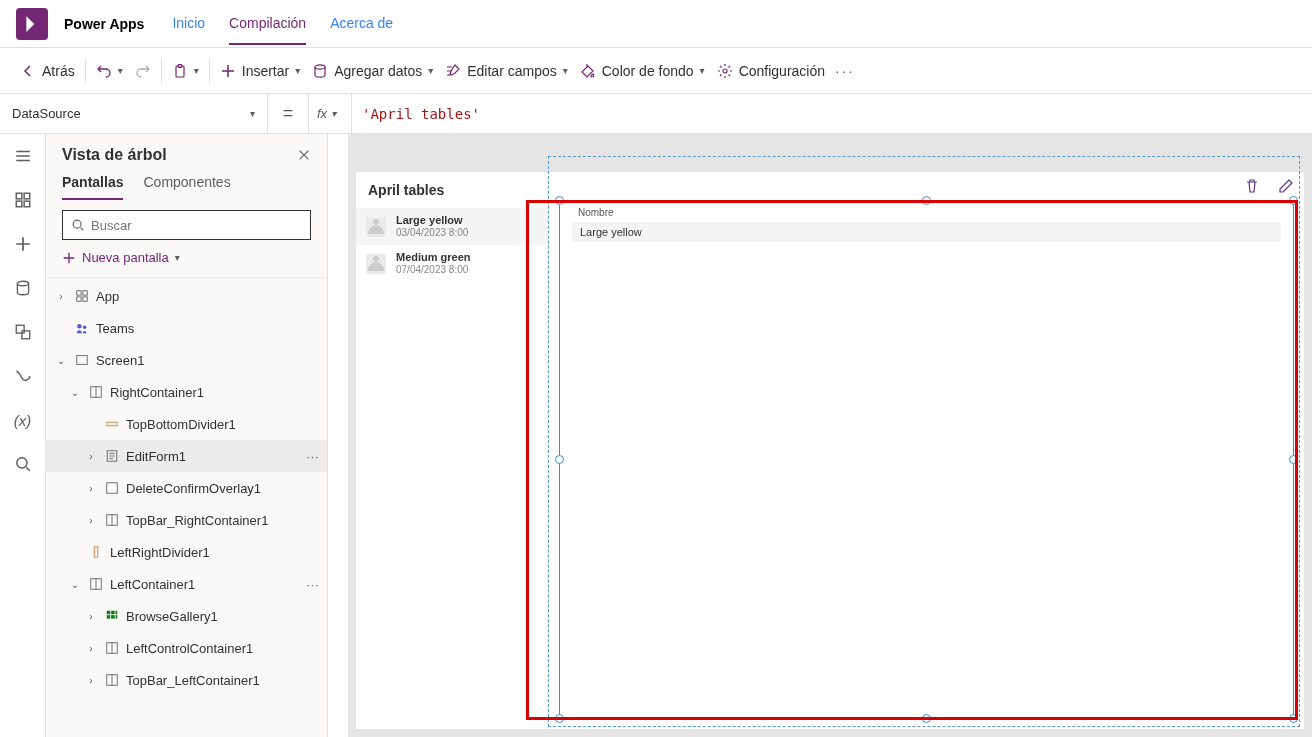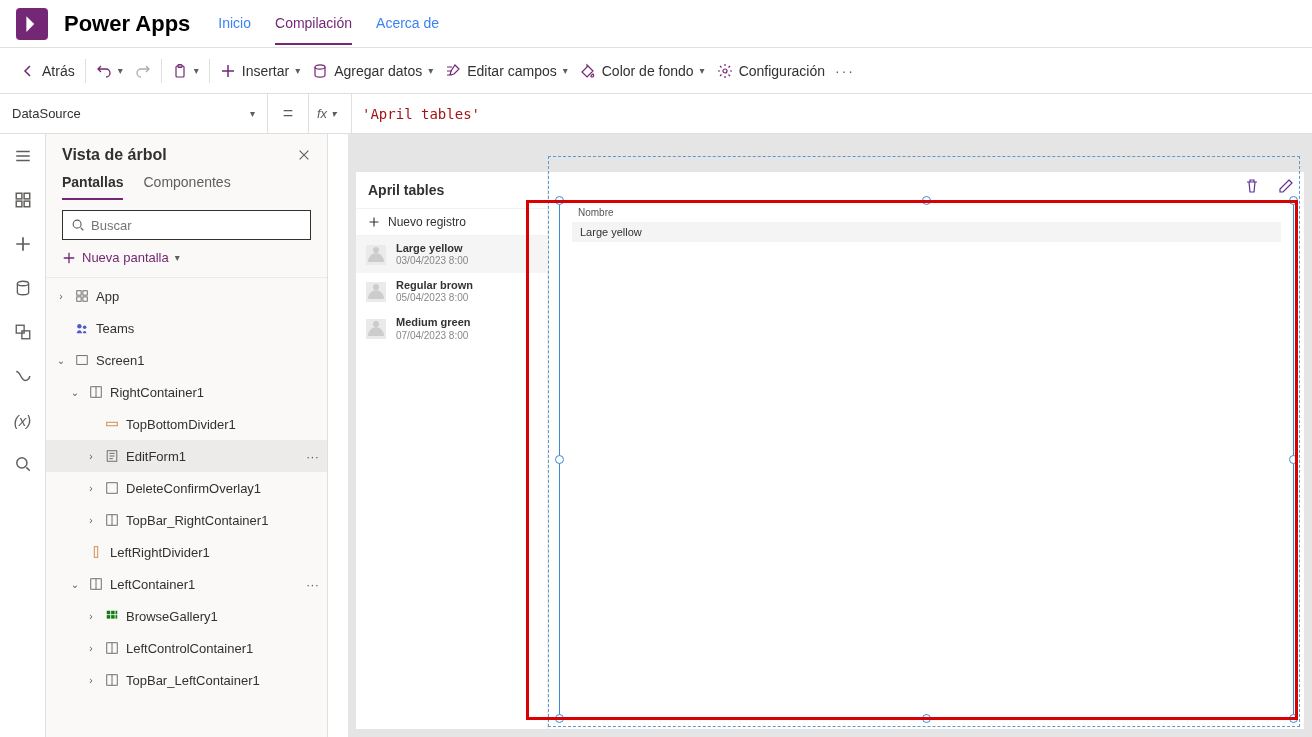--- a/index.html
+++ b/index.html
@@ -2,21 +2,21 @@
 <html><head>
 <meta charset="utf-8">
 <style>
 * { box-sizing: border-box; margin: 0; padding: 0; font-family: "Segoe UI", -apple-system, sans-serif; }
 body { width: 1312px; height: 737px; background: #fff; overflow: hidden; font-size: 13px; color: #323130; }
 
 
 .header { height: 48px; display: flex; align-items: center; border-bottom: 1px solid #e1dfdd; padding: 0 16px; gap: 16px; }
 .app-logo { width: 32px; height: 32px; background: #742774; border-radius: 4px; display: flex; align-items: center; justify-content: center; }
 .app-logo svg { fill: #fff; }
-.app-name { font-size: 22px; font-weight: 700; color: #000; }
+.app-name { font-size: 14px; font-weight: 700; color: #000; }
 .top-nav { display: flex; gap: 24px; margin-left: 12px; }
 .top-nav-item { font-size: 14px; color: #3b82f6; cursor: pointer; padding: 12px 0; border-bottom: 2px solid transparent; }
 .top-nav-item.active { color: #742774; border-bottom-color: #742774; }
 
 
 .ribbon { height: 46px; display: flex; align-items: center; border-bottom: 1px solid #e1dfdd; padding: 0 14px; font-size: 14px; }
 .rbtn { display: flex; align-items: center; gap: 6px; padding: 4px 6px; border-radius: 2px; cursor: pointer; color: #323130; }
 .ricon { width: 16px; height: 16px; display: flex; align-items: center; justify-content: center; }
 .rsep { width: 1px; height: 24px; background: #e1dfdd; margin: 0 4px; }
 .chev { font-size: 10px; color: #605e5c; }
@@ -438,40 +438,25 @@
         <span class="tlabel">TopBar_LeftContainer1</span>
       </div>
     </div>
   </div>
 
   <div class="canvas-wrap">
     <div class="app-preview">
 
       <div class="pv-left">
         <div class="pv-title">April tables</div>
-        <div class="pv-new">
-          <span>
-              <svg width="12" height="12" viewBox="0 0 16 16" stroke="#333" stroke-width="1.5">
-                <path d="M8 2v12M2 8h12"></path>
-              </svg>
-            </span>
-          <span>Nuevo registro</span>
-        </div>
         <div class="pv-row sel">
           <div class="pv-thumb"></div>
           <div class="pv-txt">
             <div class="pv-name">Large yellow</div>
             <div class="pv-date">03/04/2023 8:00</div>
-          </div>
-        </div>
-        <div class="pv-row">
-          <div class="pv-thumb"></div>
-          <div class="pv-txt">
-            <div class="pv-name">Regular brown</div>
-            <div class="pv-date">05/04/2023 8:00</div>
           </div>
         </div>
         <div class="pv-row">
           <div class="pv-thumb"></div>
           <div class="pv-txt">
             <div class="pv-name">Medium green</div>
             <div class="pv-date">07/04/2023 8:00</div>
           </div>
         </div>
       </div>

